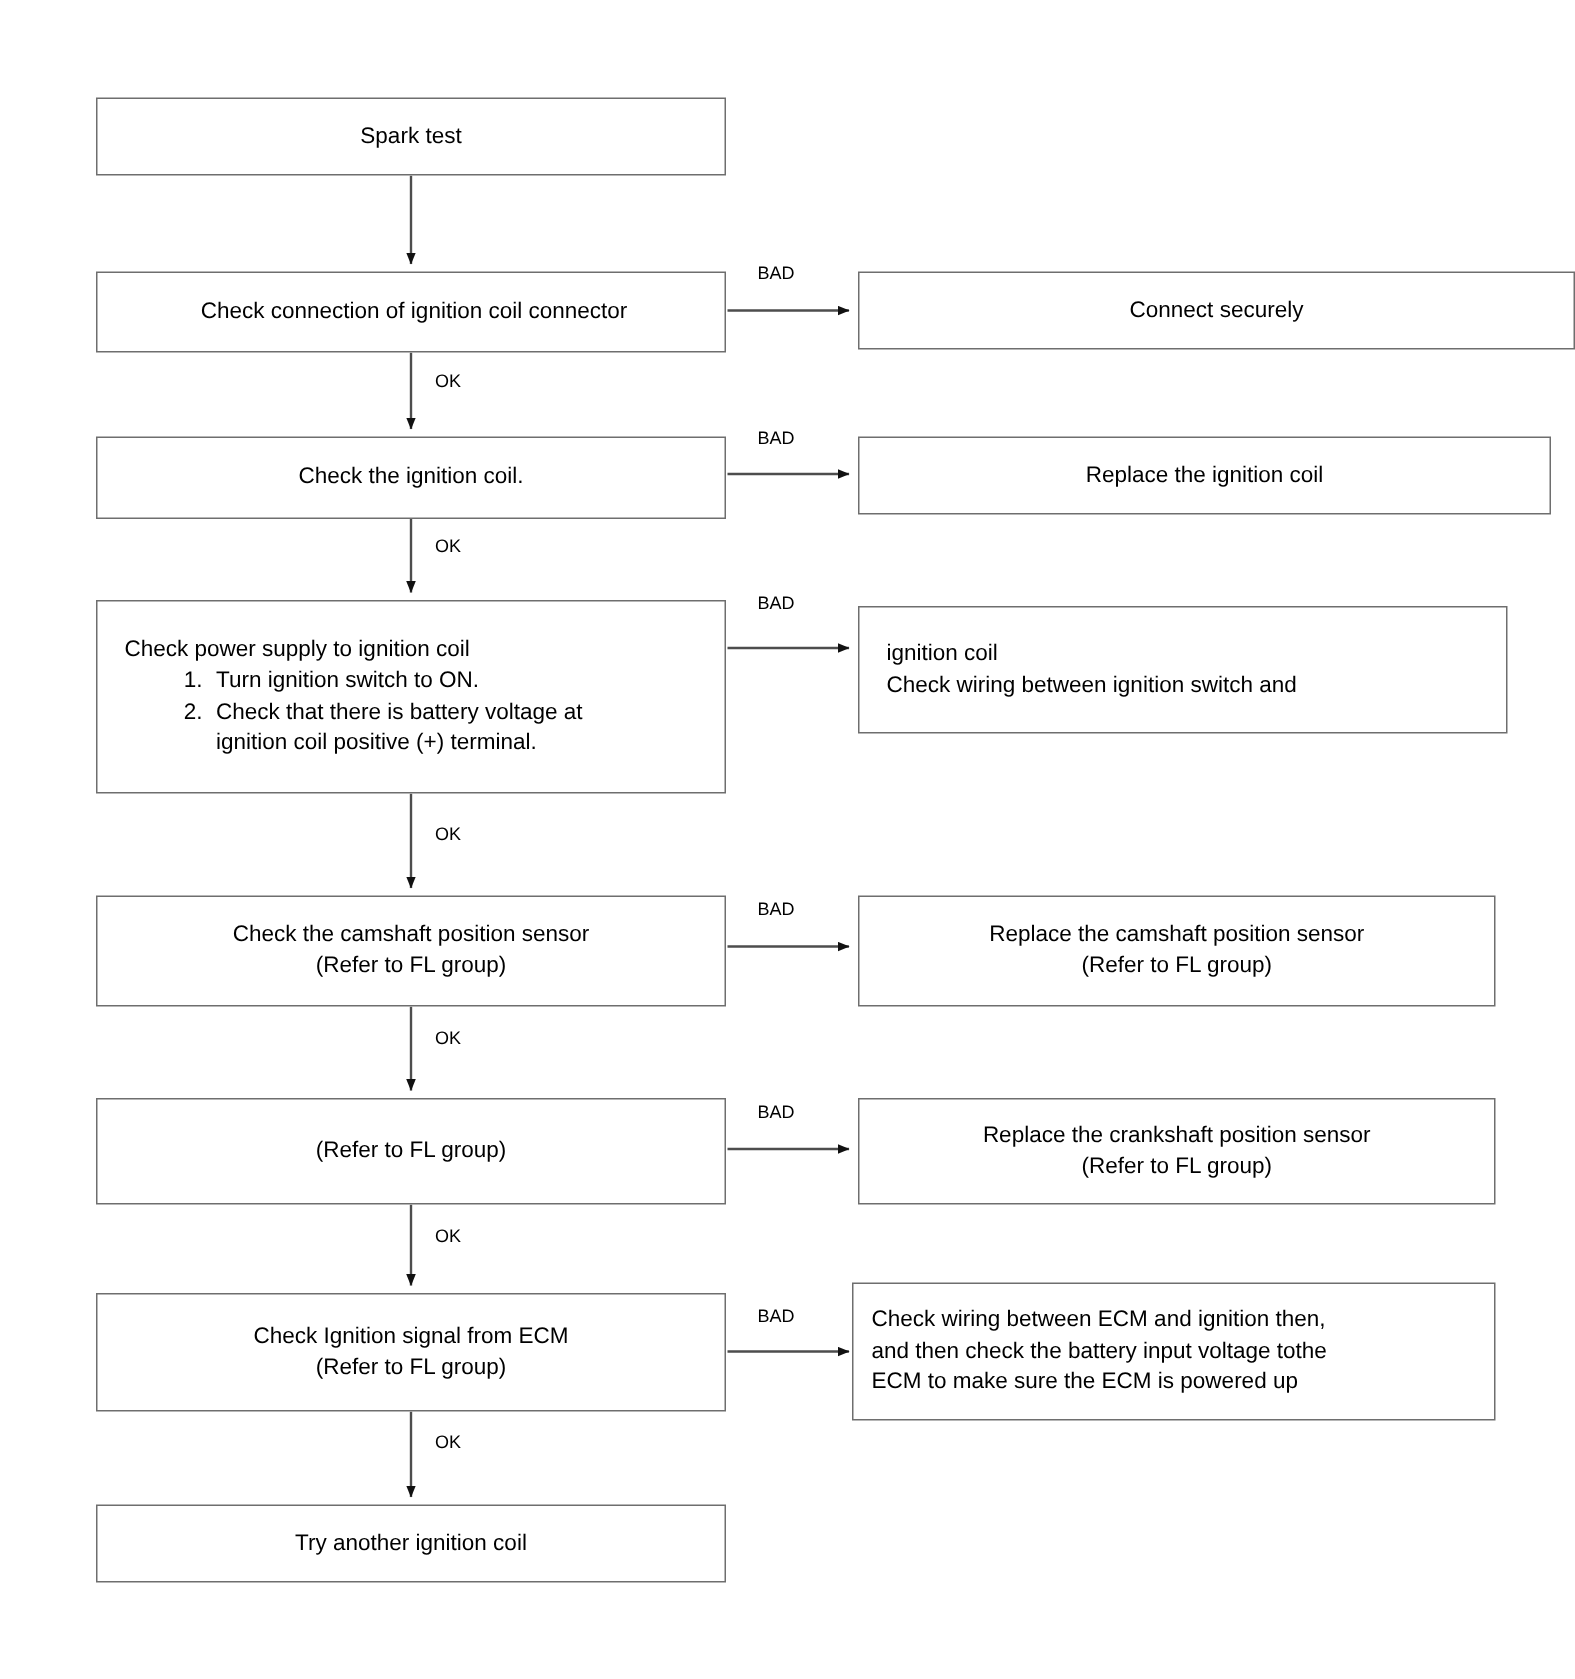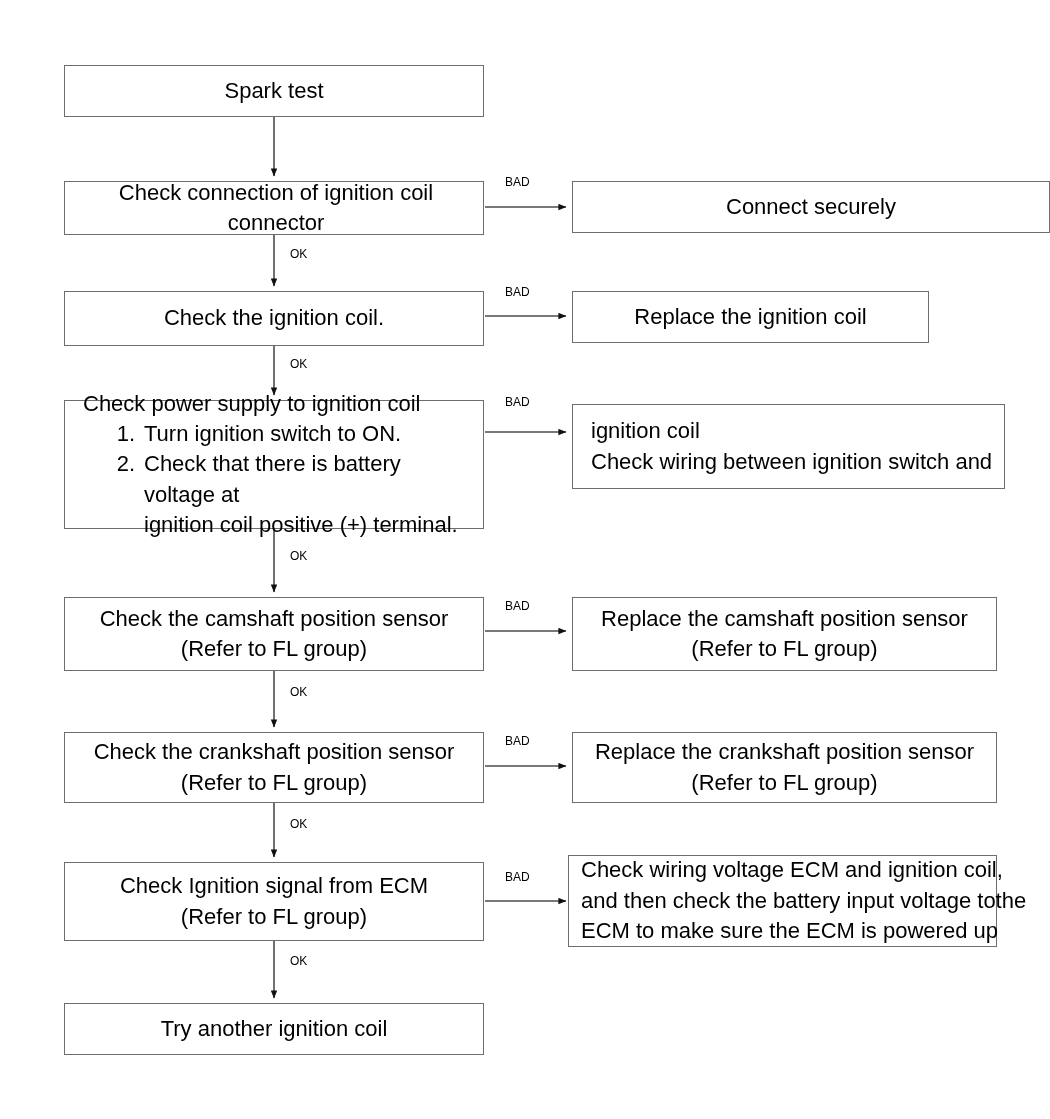--- a/index.html
+++ b/index.html
@@ -19,21 +19,21 @@
   }
   .node {
     position: absolute;
     box-sizing: border-box;
     border: 1px solid #6e6e6e;
     background: #ffffff;
     display: flex;
     align-items: center;
     justify-content: center;
     text-align: center;
-    font-size: 22px;
+    font-size: 15px;
     line-height: 1.38;
     color: #000;
     padding: 2px 8px;
   }
   .node.left-align {
     justify-content: flex-start;
     text-align: left;
     padding-left: 18px;
   }
   .node .inner {
@@ -141,41 +141,40 @@
 
   <div class="node" style="left:64px; top:597px; width:420px; height:74px;">
     <div class="inner">
       <span class="line">Check the camshaft position sensor</span>
       <span class="line">(Refer to FL group)</span>
     </div>
   </div>
 
   <div class="node" style="left:64px; top:732px; width:420px; height:71px;">
     <div class="inner">
-      <span class="line">Check the crankshaft position sensor</span>
       <span class="line">(Refer to FL group)</span>
     </div>
   </div>
 
   <div class="node" style="left:64px; top:862px; width:420px; height:79px;">
     <div class="inner">
       <span class="line">Check Ignition signal from ECM</span>
       <span class="line">(Refer to FL group)</span>
     </div>
   </div>
 
   <div class="node" style="left:64px; top:1003px; width:420px; height:52px;">
     <span class="inner">Try another ignition coil</span>
   </div>
 
   <div class="node" style="left:572px; top:181px; width:478px; height:52px;">
     <span class="inner">Connect securely</span>
   </div>
 
-  <div class="node" style="left:572px; top:291px; width:357px; height:52px;">
+  <div class="node" style="left:572px; top:291px; width:462px; height:52px;">
     <span class="inner">Replace the ignition coil</span>
   </div>
 
   <div class="node left-align" style="left:572px; top:404px; width:433px; height:85px;">
     <div class="inner">
       <span class="line">ignition coil</span>
       <span class="line">Check wiring between ignition switch and</span>
     </div>
   </div>
 
@@ -188,21 +187,21 @@
 
   <div class="node" style="left:572px; top:732px; width:425px; height:71px;">
     <div class="inner">
       <span class="line">Replace the crankshaft position sensor</span>
       <span class="line">(Refer to FL group)</span>
     </div>
   </div>
 
   <div class="node left-align" style="left:568px; top:855px; width:429px; height:92px; padding-left:12px;">
     <div class="inner">
-      <span class="line">Check wiring voltage ECM and ignition coil,</span>
+      <span class="line">Check wiring between ECM and ignition then,</span>
       <span class="line">and then check the battery input voltage tothe</span>
       <span class="line">ECM to make sure the ECM is powered up</span>
     </div>
   </div>
 
   <div class="edge-label" style="left:505px; top:176px;">BAD</div>
   <div class="edge-label" style="left:505px; top:286px;">BAD</div>
   <div class="edge-label" style="left:505px; top:396px;">BAD</div>
   <div class="edge-label" style="left:505px; top:600px;">BAD</div>
   <div class="edge-label" style="left:505px; top:735px;">BAD</div>

